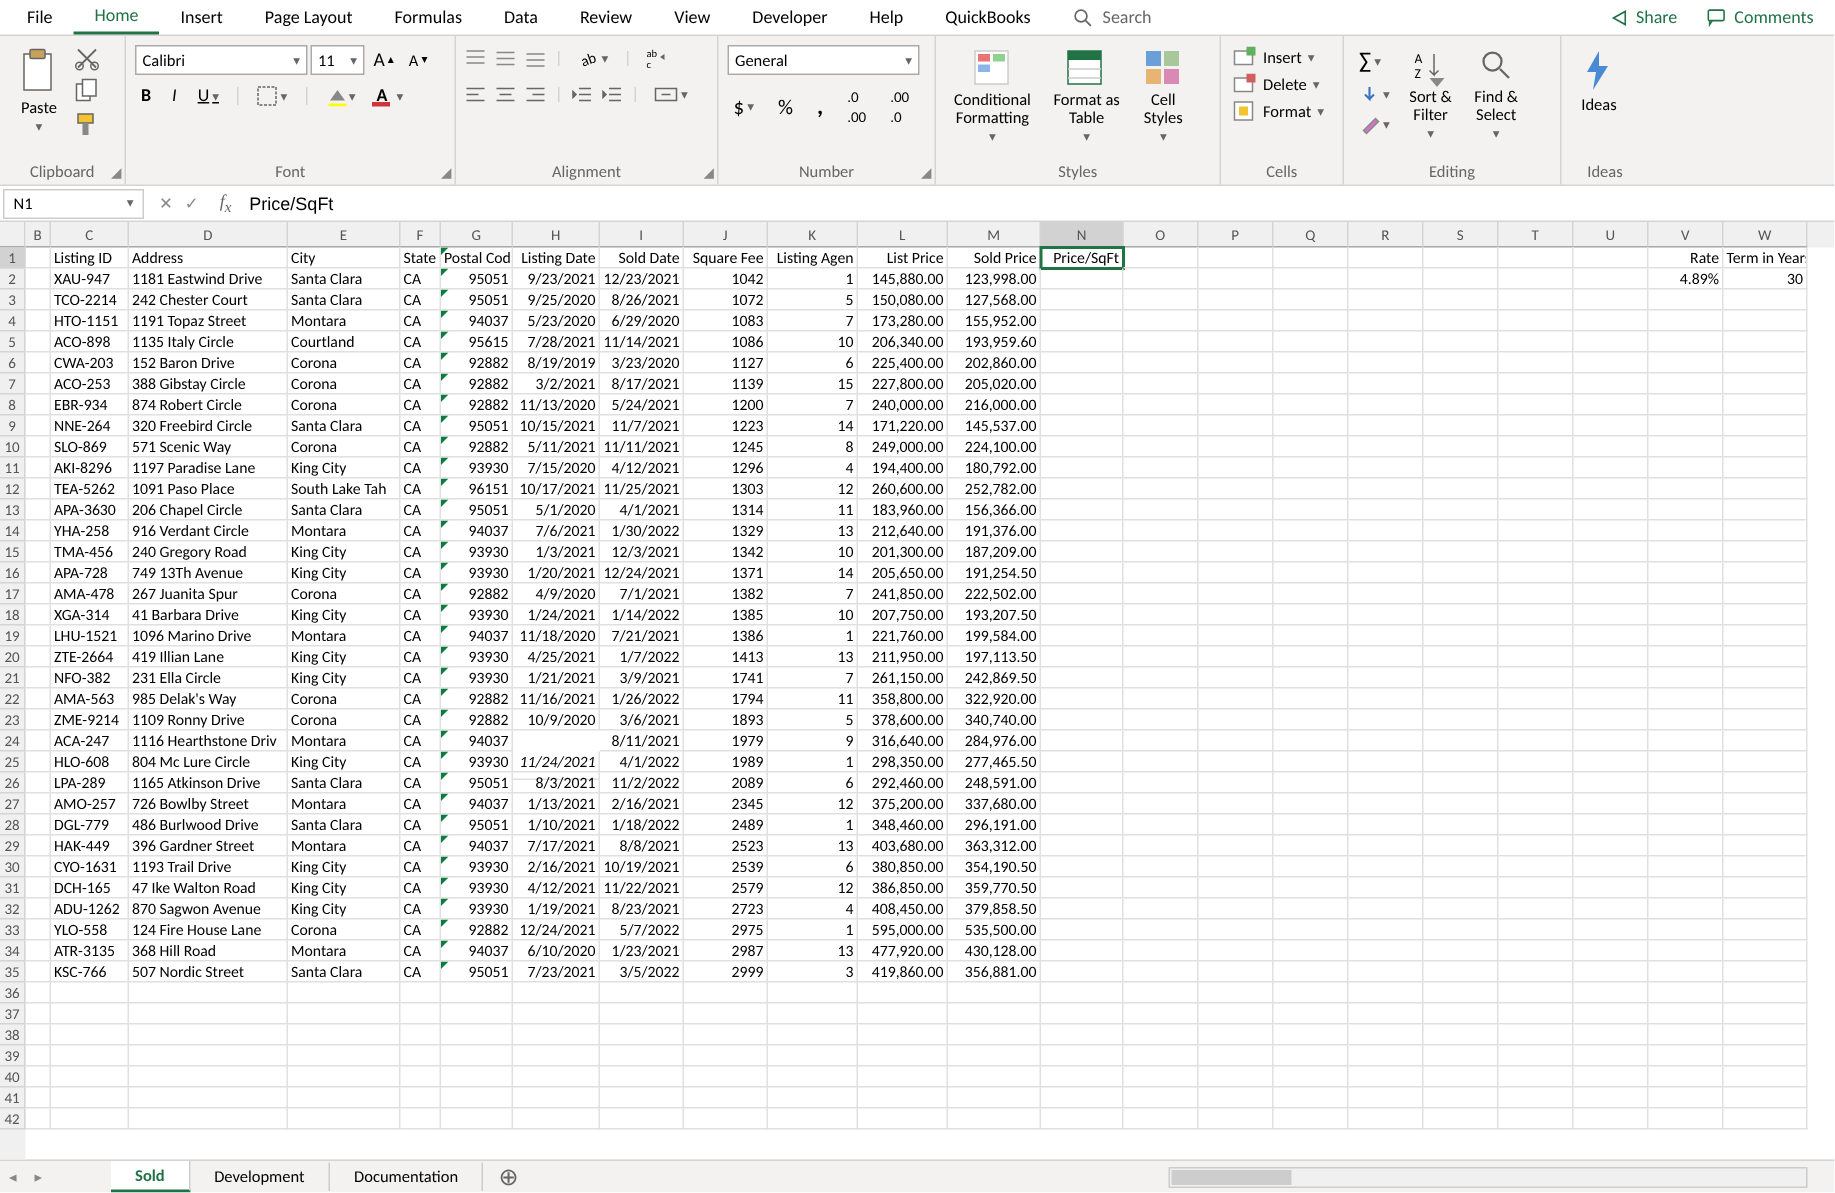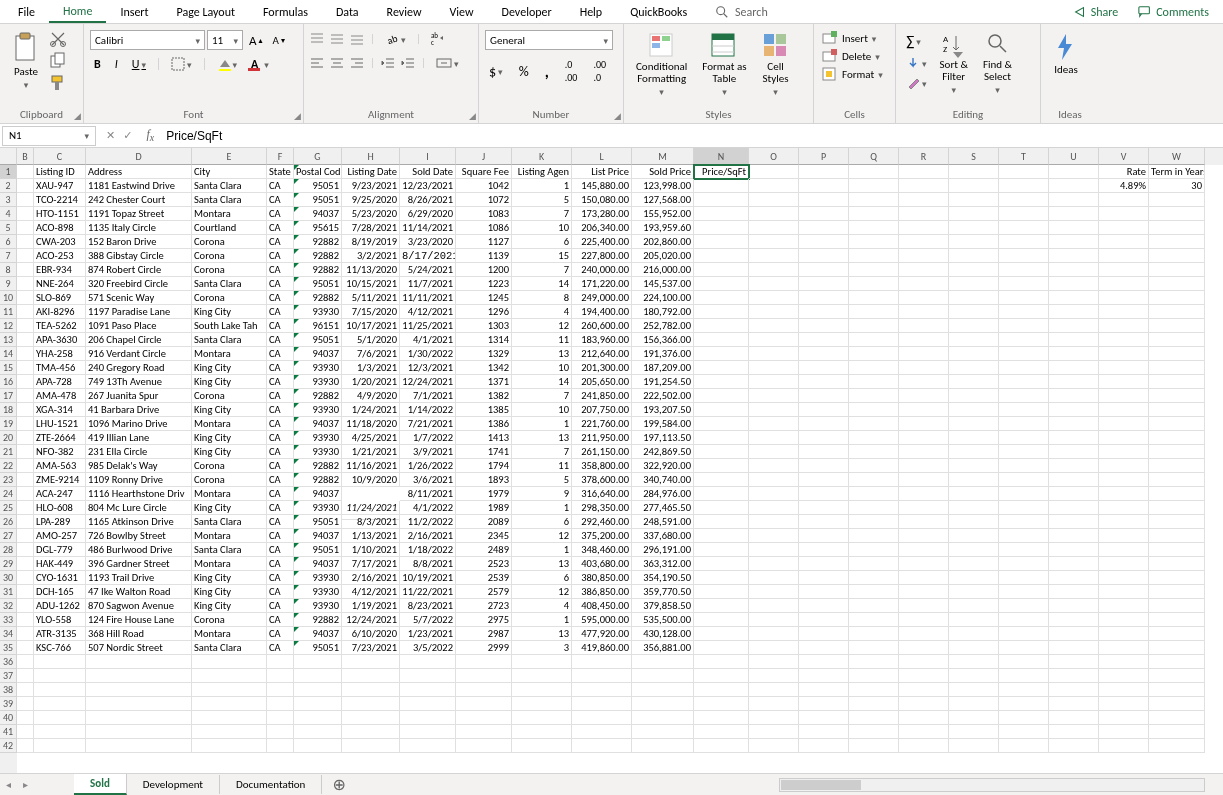--- a/index.html
+++ b/index.html
@@ -604,21 +604,21 @@
           <div class="cell num" style="width: 56px;"></div>
         </div>
         <div class="row">
           <div class="cell txt" style="width: 17px;"></div>
           <div class="cell txt" style="width: 52px;">ACO-253</div>
           <div class="cell txt" style="width: 106px;">388 Gibstay Circle</div>
           <div class="cell txt" style="width: 75px;">Corona</div>
           <div class="cell txt" style="width: 27px;">CA</div>
           <div class="cell num greenflag" style="width: 48px;">92882</div>
           <div class="cell num" style="width: 58px;">3/2/2021</div>
-          <div class="cell num" style="width: 56px; font-family: Liberation Mono, monospace;">8/17/2021</div>
+          <div class="cell num" style="width: 56px;">8/17/2021</div>
           <div class="cell num" style="width: 56px;">1139</div>
           <div class="cell num" style="width: 60px;">15</div>
           <div class="cell num" style="width: 60px;">227,800.00</div>
           <div class="cell num" style="width: 62px;">205,020.00</div>
           <div class="cell num" style="width: 55px;"></div>
           <div class="cell txt" style="width: 50px;"></div>
           <div class="cell txt" style="width: 50px;"></div>
           <div class="cell txt" style="width: 50px;"></div>
           <div class="cell txt" style="width: 50px;"></div>
           <div class="cell txt" style="width: 50px;"></div>

